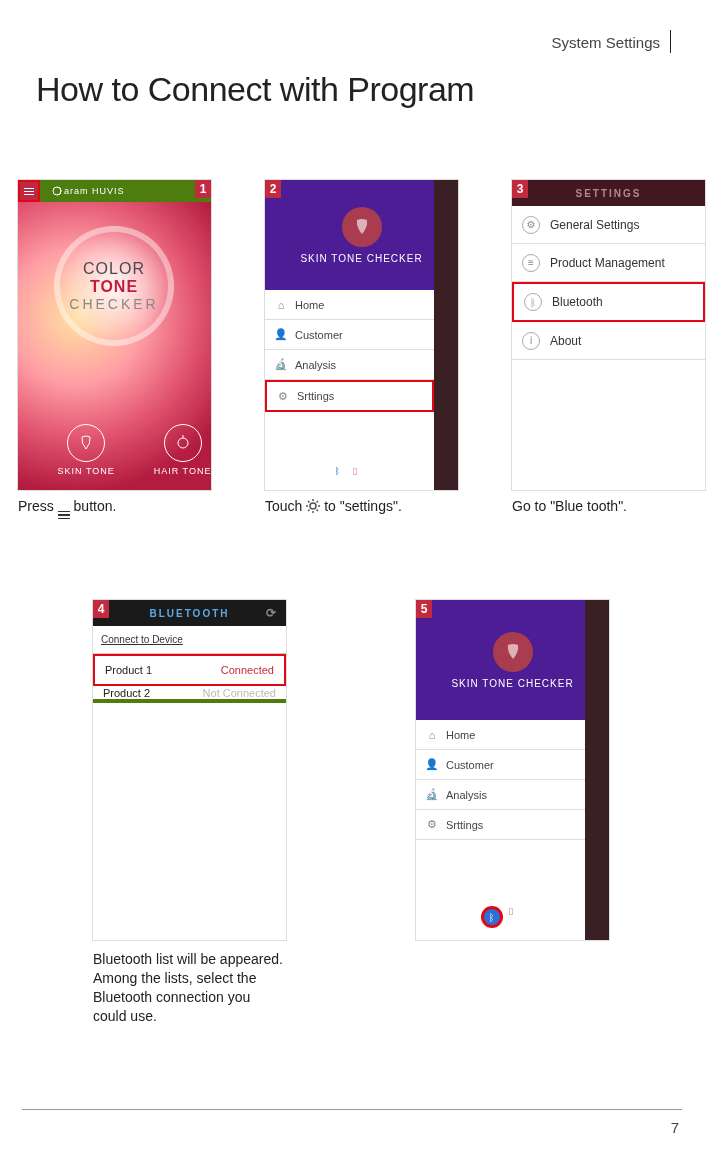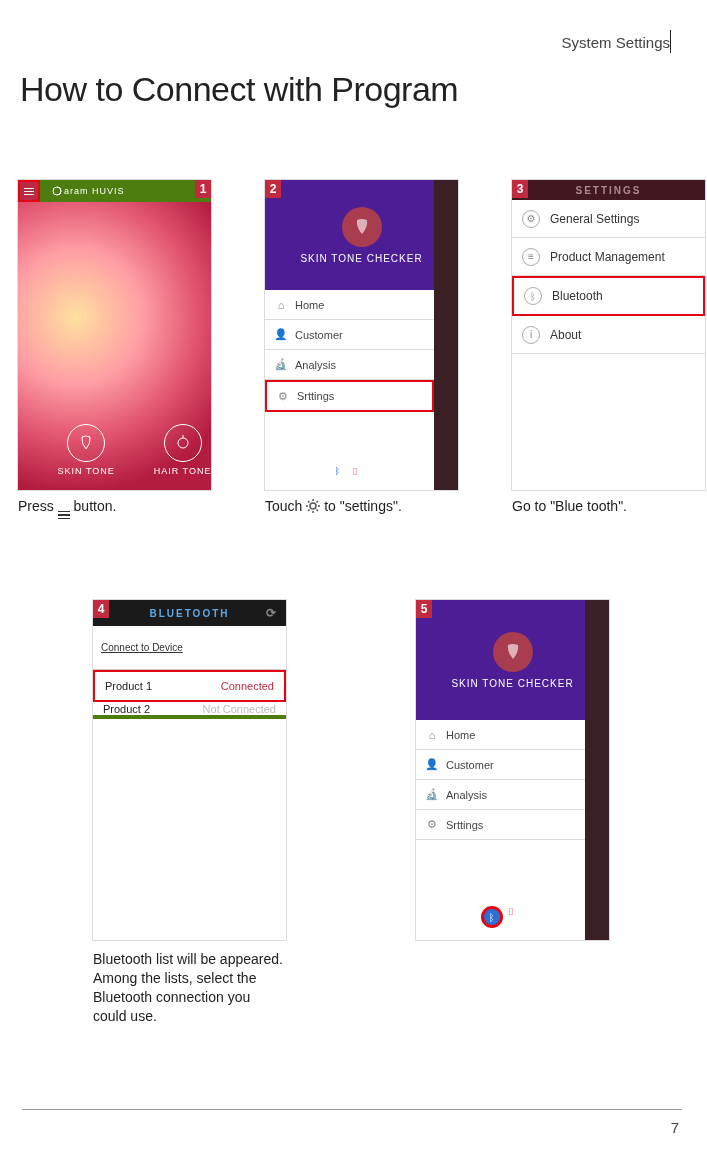--- a/index.html
+++ b/index.html
@@ -11,27 +11,28 @@
     background: #fff;
     color: #222;
   }
   .header-right {
     position: absolute;
     top: 30px;
     right: 36px;
     font-size: 15px;
     color: #444;
     border-right: 1px solid #222;
+    padding-right: 10px;
     padding-bottom: 2px;
     padding-top: 4px;
   }
   .title {
     position: absolute;
     top: 70px;
-    left: 20px;
+    left: 36px;
     font-size: 34px;
     font-weight: 300;
     letter-spacing: -0.5px;
     text-align: right;
   }
   .row1 {
     position: absolute;
     top: 180px;
     left: 18px;
     display: flex;
@@ -156,30 +157,30 @@
     display:flex;justify-content:center;gap:6px;
   }
   .bt-dot{width:12px;height:12px;font-size:9px;color:#2b6fd7;}
   .p5-footer .bt-circle{
     width:22px;height:22px;border:3px solid #e30613;border-radius:50%;
     display:flex;align-items:center;justify-content:center;
     background:#2b6fd7;color:#fff;font-size:10px;
   }
 
   
-  .p3-head{height:20px;background:#411820;color:#b0888f;font-size:10px;letter-spacing:2px;display:flex;align-items:center;justify-content:center;font-weight:bold;}
+  .p3-head{height:26px;background:#411820;color:#b0888f;font-size:10px;letter-spacing:2px;display:flex;align-items:center;justify-content:center;font-weight:bold;}
   .p3-list{list-style:none;}
   .p3-list li{height:38px;border-bottom:1px solid #ddd;display:flex;align-items:center;padding:0 10px;font-size:12px;color:#333;gap:10px;}
   .p3-list li.hl{border:2px solid #e30613;height:40px;}
   .p3-icon{width:18px;height:18px;border:1px solid #aaa;border-radius:50%;display:flex;align-items:center;justify-content:center;font-size:10px;color:#888;}
 
   
   .p4-head{height:26px;background:#1a1a1a;color:#5aa9e6;font-size:10px;letter-spacing:2px;display:flex;align-items:center;justify-content:center;font-weight:bold;position:relative;}
   .p4-refresh{position:absolute;right:8px;color:#888;font-size:12px;}
-  .p4-sub{font-size:10px;color:#333;padding:16px 8px;border-bottom:1px solid #ccc;text-decoration:underline;}
+  .p4-sub{font-size:10px;color:#333;padding:8px 8px;border-bottom:1px solid #ccc;text-decoration:underline;}
   .p4-row{display:flex;justify-content:space-between;align-items:center;padding:0 10px;height:17px;border-bottom:4px solid #4d7c0f;font-size:11px;}
   .p4-row.hl{border:2px solid #e30613;height:32px;}
   .p4-row .st-conn{color:#c22a3f;}
   .p4-row .st-nc{color:#bbb;}
 
   .row2 {
     position:absolute;
     top:600px;
     left:93px;
     display:flex;
@@ -234,20 +235,27 @@
         </div>
         <div class="p1-logo">
           <svg width="10" height="10" viewBox="0 0 10 10">
               <circle cx="5" cy="5" r="4" fill="none" stroke="#fff" stroke-width="1"></circle>
               <path d="M5 1 A4 4 0 0 1 5 9" fill="none" stroke="#fff" stroke-width="1"></path>
             </svg>
           <span>aram HUVIS</span>
         </div>
       </div>
       <div class="p1-body">
+        <div class="p1-ring">
+          <div class="p1-ring-inner">
+            <div class="c1">COLOR</div>
+            <div class="c2">TONE</div>
+            <div class="c3">CHECKER</div>
+          </div>
+        </div>
         <div class="p1-btns">
           <div class="p1-btn">
             <div class="icon-circle">
               <svg width="20" height="20" viewBox="0 0 20 20">
                   <path d="M6 4 Q10 2 14 4 Q15 10 10 16 Q5 10 6 4 Z" fill="none" stroke="#fff" stroke-width="1"></path>
                 </svg>
             </div>
             <span>SKIN TONE</span>
           </div>
           <div class="p1-btn">

